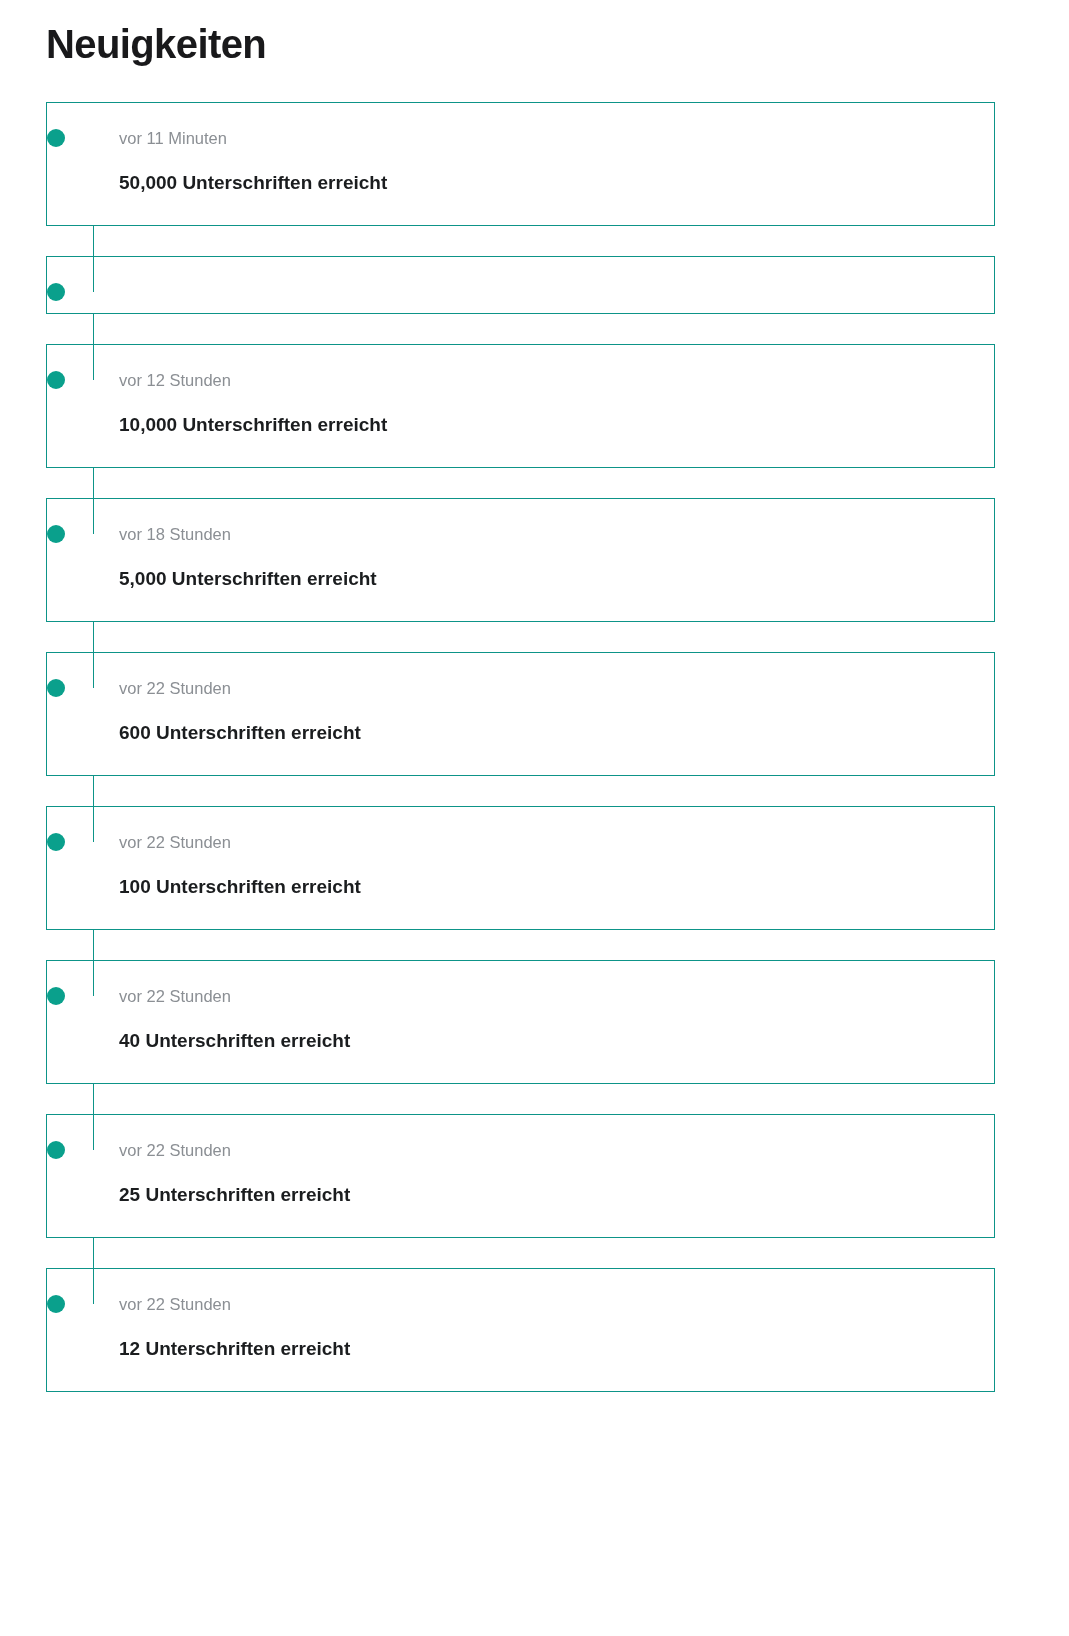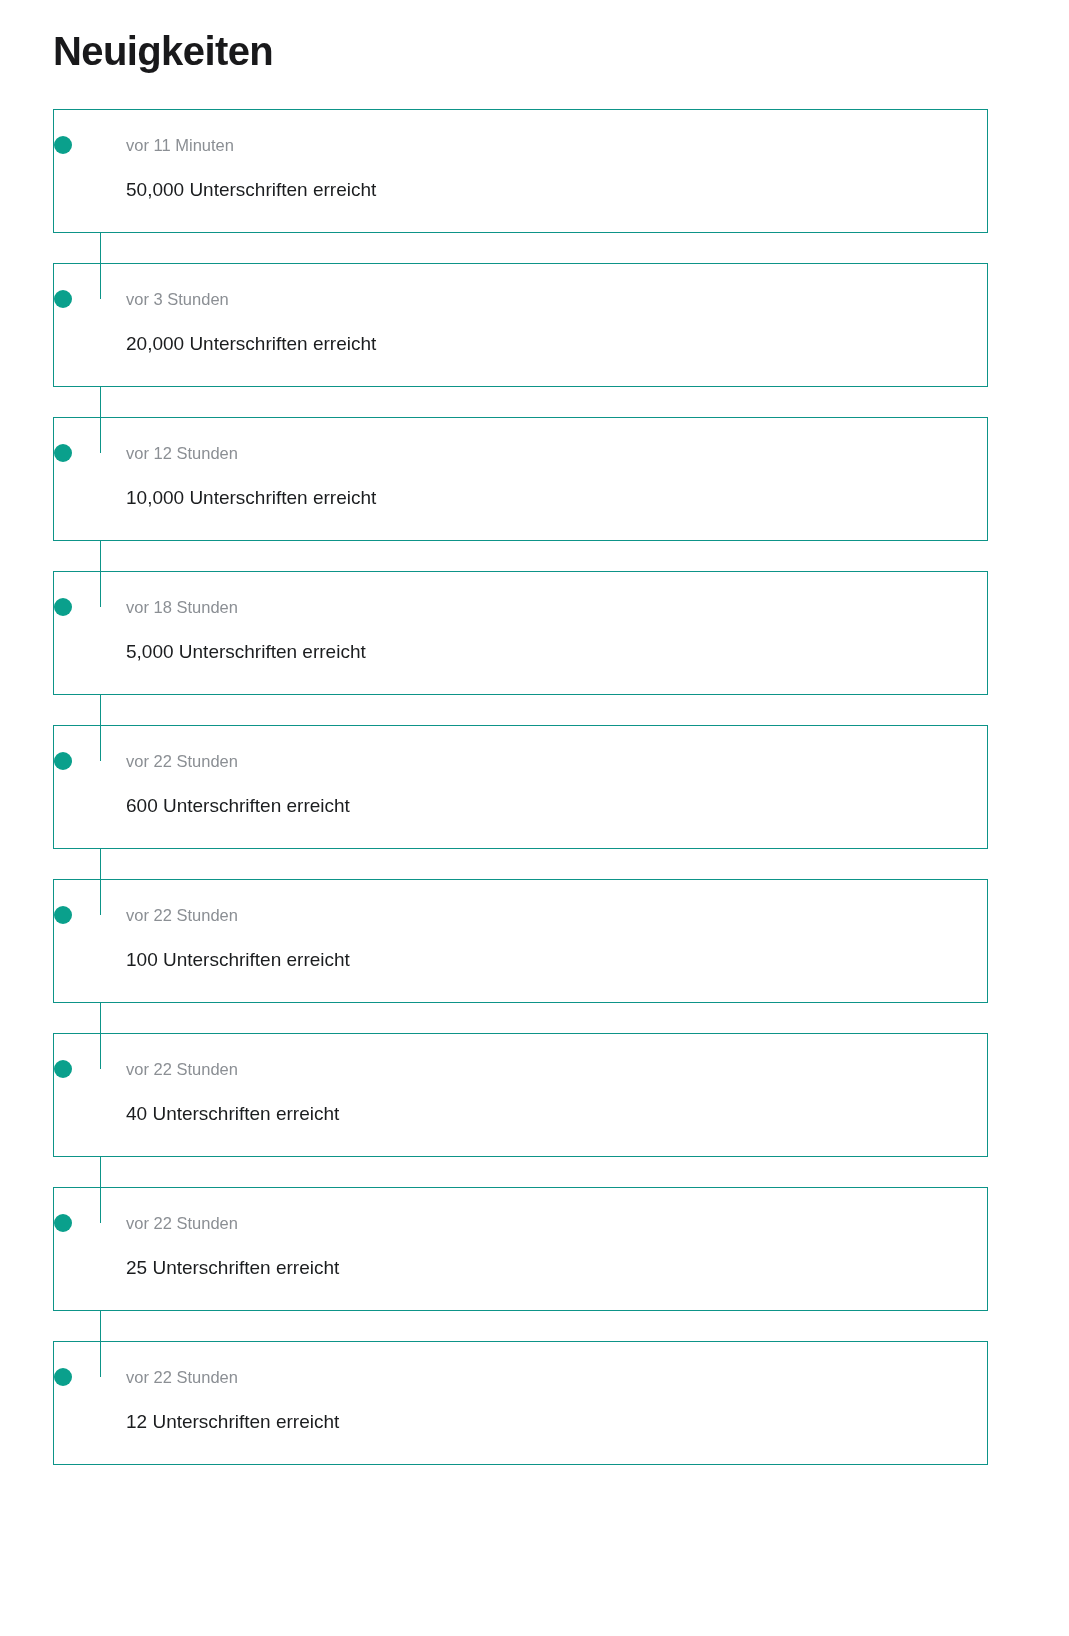--- a/index.html
+++ b/index.html
@@ -12,21 +12,21 @@
     width: 1069px;
     min-height: 1636px;
     font-family: "Liberation Sans", "DejaVu Sans", sans-serif;
     -webkit-font-smoothing: antialiased;
   }
 
   .page {
     position: relative;
     width: 1069px;
     box-sizing: border-box;
-    padding: 7px;
+    padding: 0;
   }
 
   
   .page-title {
     margin: 0;
     padding: 22px 0 0 46px;
     font-size: 40px;
     line-height: 1.1;
     font-weight: 700;
     letter-spacing: -0.6px;
@@ -94,21 +94,21 @@
     color: #8b8f94;
     font-weight: 400;
   }
 
   .headline {
     display: block;
     margin: 24px 0 0 40px;
     font-size: 19px;
     line-height: 24px;
     color: #1b1d1f;
-    font-weight: 400;
+    font-weight: 700;
   }
 </style>
 </head>
 <body>
 
 <div class="page">
 
   <h1 class="page-title">Neuigkeiten</h1>
 
   <ul class="timeline" id="timeline">
@@ -116,22 +116,20 @@
         <div class="timeline-row">
           <span class="dot"></span>
           <span class="time">vor 11 Minuten</span>
           <span class="headline">50,000 Unterschriften erreicht</span>
         </div>
       </li>
       <li class="timeline-item">
         <span class="connector"></span>
         <div class="timeline-row">
           <span class="dot"></span>
-          <span class="time">vor 3 Stunden</span>
-          <span class="headline">20,000 Unterschriften erreicht</span>
         </div>
       </li>
       <li class="timeline-item">
         <span class="connector"></span>
         <div class="timeline-row">
           <span class="dot"></span>
           <span class="time">vor 12 Stunden</span>
           <span class="headline">10,000 Unterschriften erreicht</span>
         </div>
       </li>

